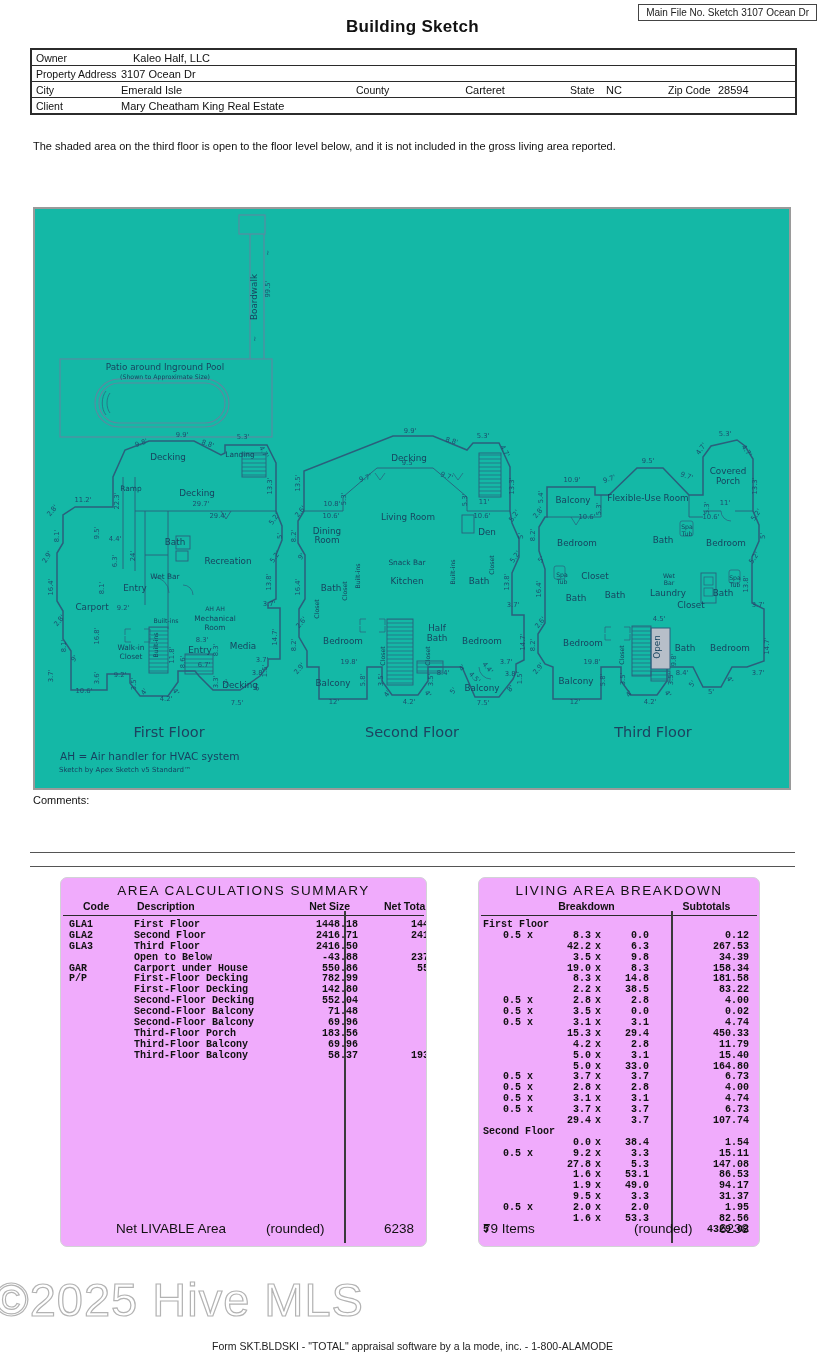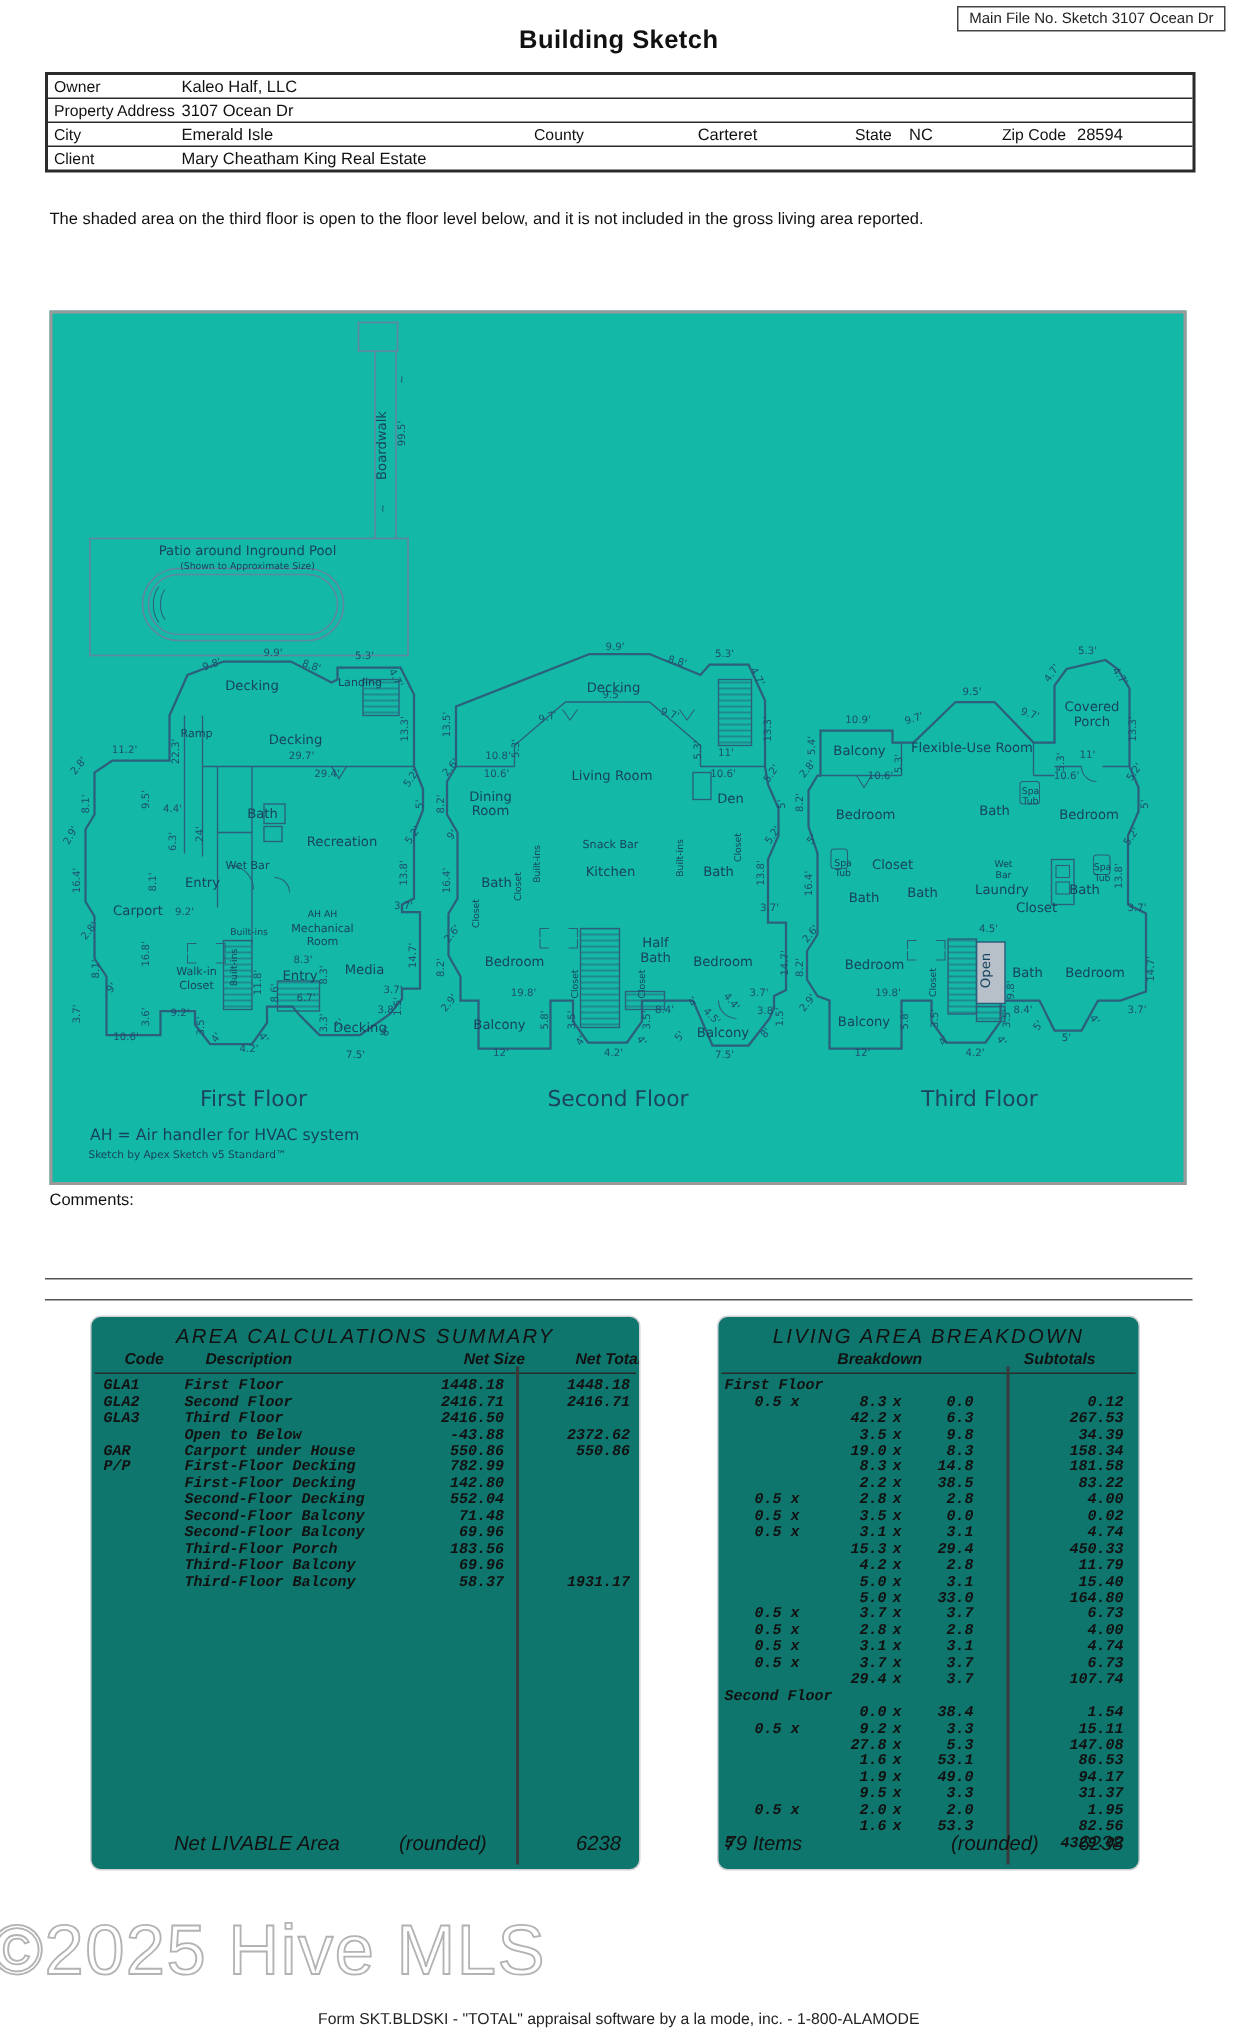--- a/index.html
+++ b/index.html
@@ -6,21 +6,21 @@
   #page{position:relative;width:825px;height:1359px;background:#fff;overflow:hidden;
         font-family:"Liberation Sans",sans-serif;color:#111;}
   
   #filebox{position:absolute;top:4px;right:8px;border:1px solid #444;padding:2px 7px;
            font-size:10px;color:#222;background:#fff;}
   #doctitle{position:absolute;top:17px;left:0;width:100%;text-align:center;
             font-size:17px;font-weight:700;letter-spacing:.3px;}
   
   #infotable{position:absolute;left:30px;top:48px;width:763px;border:2px solid #2b2b2b;background:#fff;}
   .irow{display:flex;align-items:center;height:15px;border-top:1px solid #2b2b2b;font-size:11px;}
-  .irow:first-child{border-top:none;}
+  .irow:first-child{border-top:none;gap:12px;}
   .ilabel{width:85px;padding-left:4px;font-size:10.5px;color:#111;flex:none;}
   .ival{font-size:11px;}
   .iv-city{width:235px;}
   .ilabel.mid{width:38px;padding-left:0;}
   
   #note{position:absolute;left:33px;top:140px;font-size:11px;color:#111;}
   #comments{position:absolute;left:33px;top:794px;font-size:11px;color:#111;}
   .hline{position:absolute;left:30px;right:30px;height:1px;background:#555;}
   
   #sketchbox{position:absolute;left:33px;top:207px;width:754px;height:579px;
@@ -33,30 +33,30 @@
   .sl-ft{font:14.5px "DejaVu Sans",sans-serif;fill:#1d4360;text-anchor:middle;}
   .sl-legend{font:10.5px "DejaVu Sans",sans-serif;fill:#173f5f;}
   .sl-credit{font:7px "DejaVu Sans",sans-serif;fill:#173f5f;}
   .wall{fill:none;stroke:#2b5f7c;stroke-width:1.5;stroke-linejoin:miter;}
   .iwall{fill:none;stroke:#2b5f7c;stroke-width:.9;}
   .thin{fill:none;stroke:#2b5f7c;stroke-width:.7;}
   .site{fill:none;stroke:#5f87a0;stroke-width:1.1;}
   .stair{stroke:#2b5f7c;stroke-width:.9;fill:url(#stpat);}
   .openrect{fill:#b7bfc9;stroke:#2b5f7c;stroke-width:1;}
   
-  .panel{position:absolute;top:877px;height:368px;background:#0f766e;border:1px solid #d2d2d6;
-         border-radius:7px;overflow:hidden;font-style:italic;}
+  .panel{position:absolute;top:877px;height:368px;background:#f0abfc;border:1px solid #d2d2d6;
+         border-radius:7px;overflow:hidden;}
   #panel-acs{left:60px;width:365px;}
   #panel-lab{left:478px;width:280px;}
   .ptitle{margin-top:5px;text-align:center;font-size:13.5px;letter-spacing:1.5px;color:#111;}
   .phead{position:relative;height:15px;margin-top:2px;font-size:10.5px;font-weight:700;}
   .prule{height:0;border-bottom:1.5px solid #2a2a2a;margin:0 2px;}
   .vline{position:absolute;top:33px;bottom:3px;width:1.5px;background:#3a3a3a;}
   .mono{font-family:"Liberation Mono",monospace;font-weight:700;font-size:10px;}
-  .acs-row{display:grid;grid-template-columns:62px 145px 68px 90px;line-height:10.9px;height:10.9px;}
+  .acs-row{display:grid;grid-template-columns:62px 145px 68px 90px;line-height:10.9px;height:10.9px;gap:11px;}
   .acs-row .c1{padding-left:8px;}
   .acs-row .c3{text-align:right;}
   .acs-row .c4{text-align:right;padding-right:6px;}
   .acsh{display:grid;grid-template-columns:62px 145px 68px 90px;padding-left:14px;}
   .acsh .c1{padding-left:8px;}.acsh .c3{text-align:right;}.acsh .c4{text-align:right;padding-right:6px;}
   .lab-row{display:grid;grid-template-columns:60px 52px 14px 44px 110px;line-height:10.9px;height:10.9px;}
   .lab-row .f{text-align:right;padding-right:6px;}
   .lab-row .a{text-align:right;}
   .lab-row .x{text-align:center;}
   .lab-row .b{text-align:right;}

